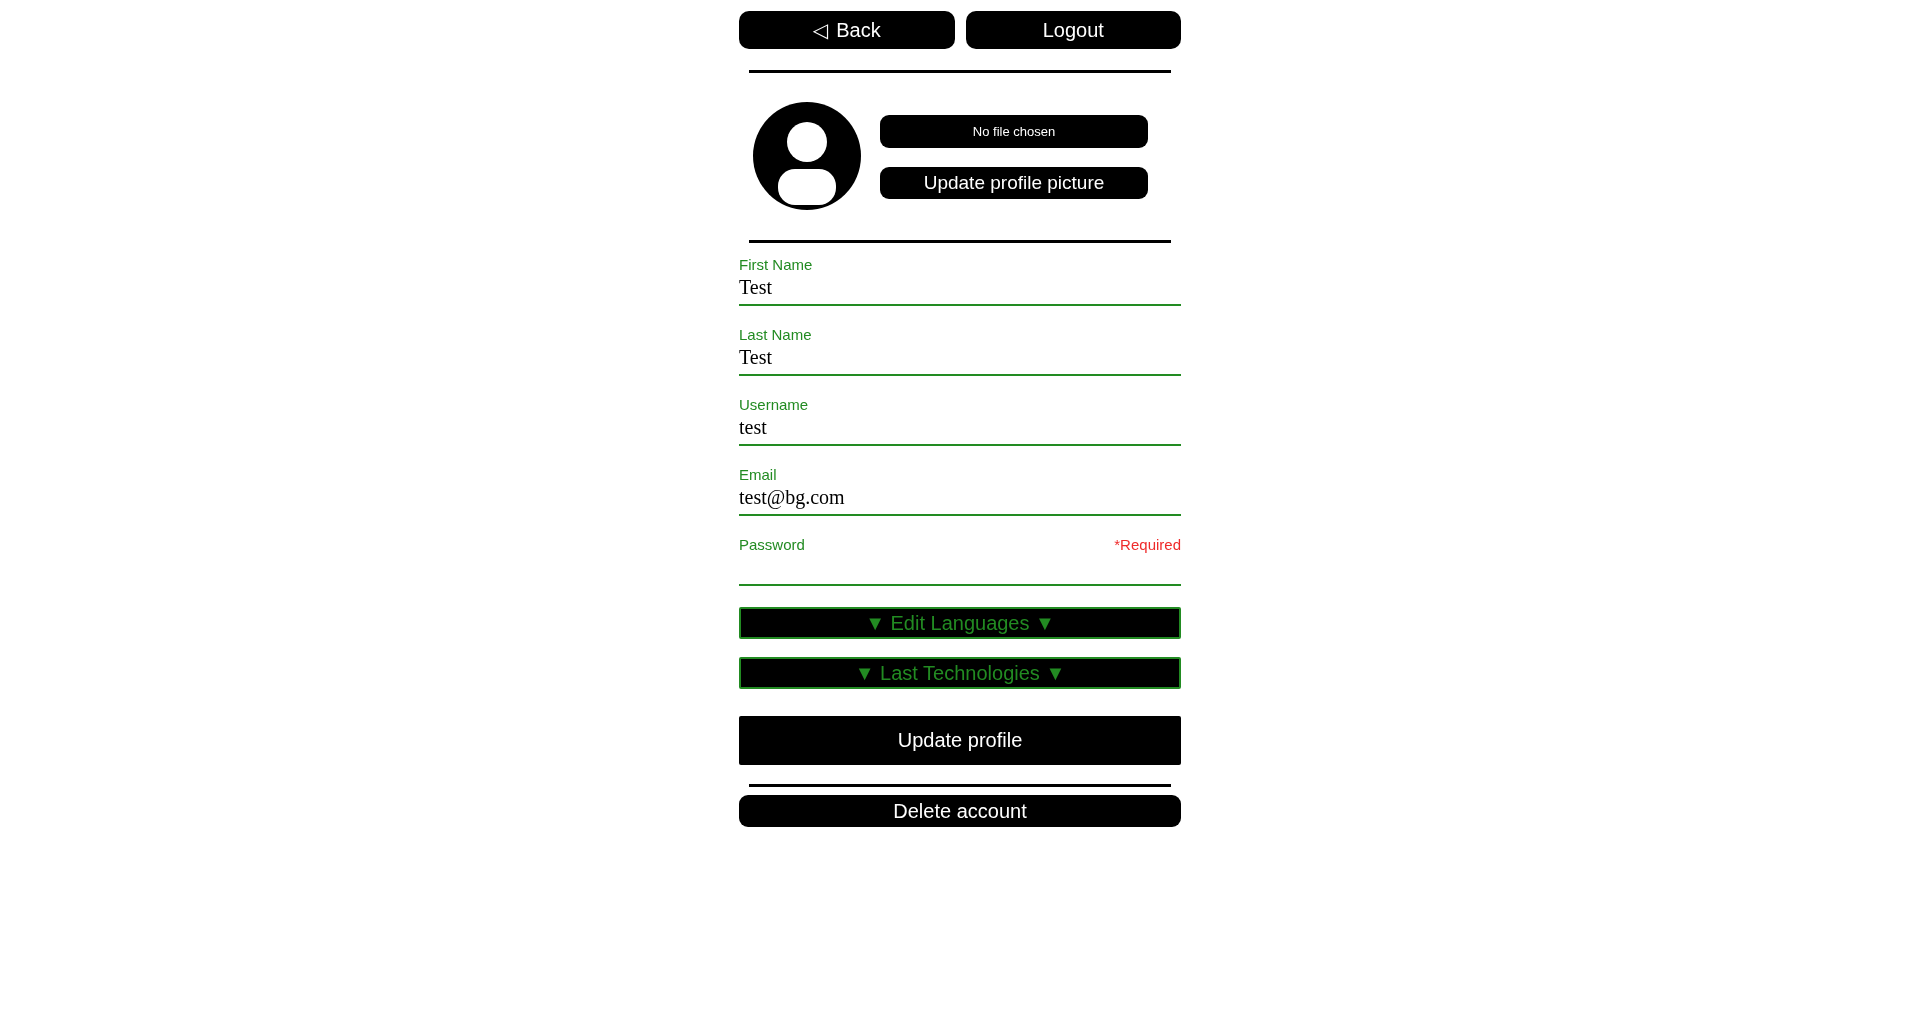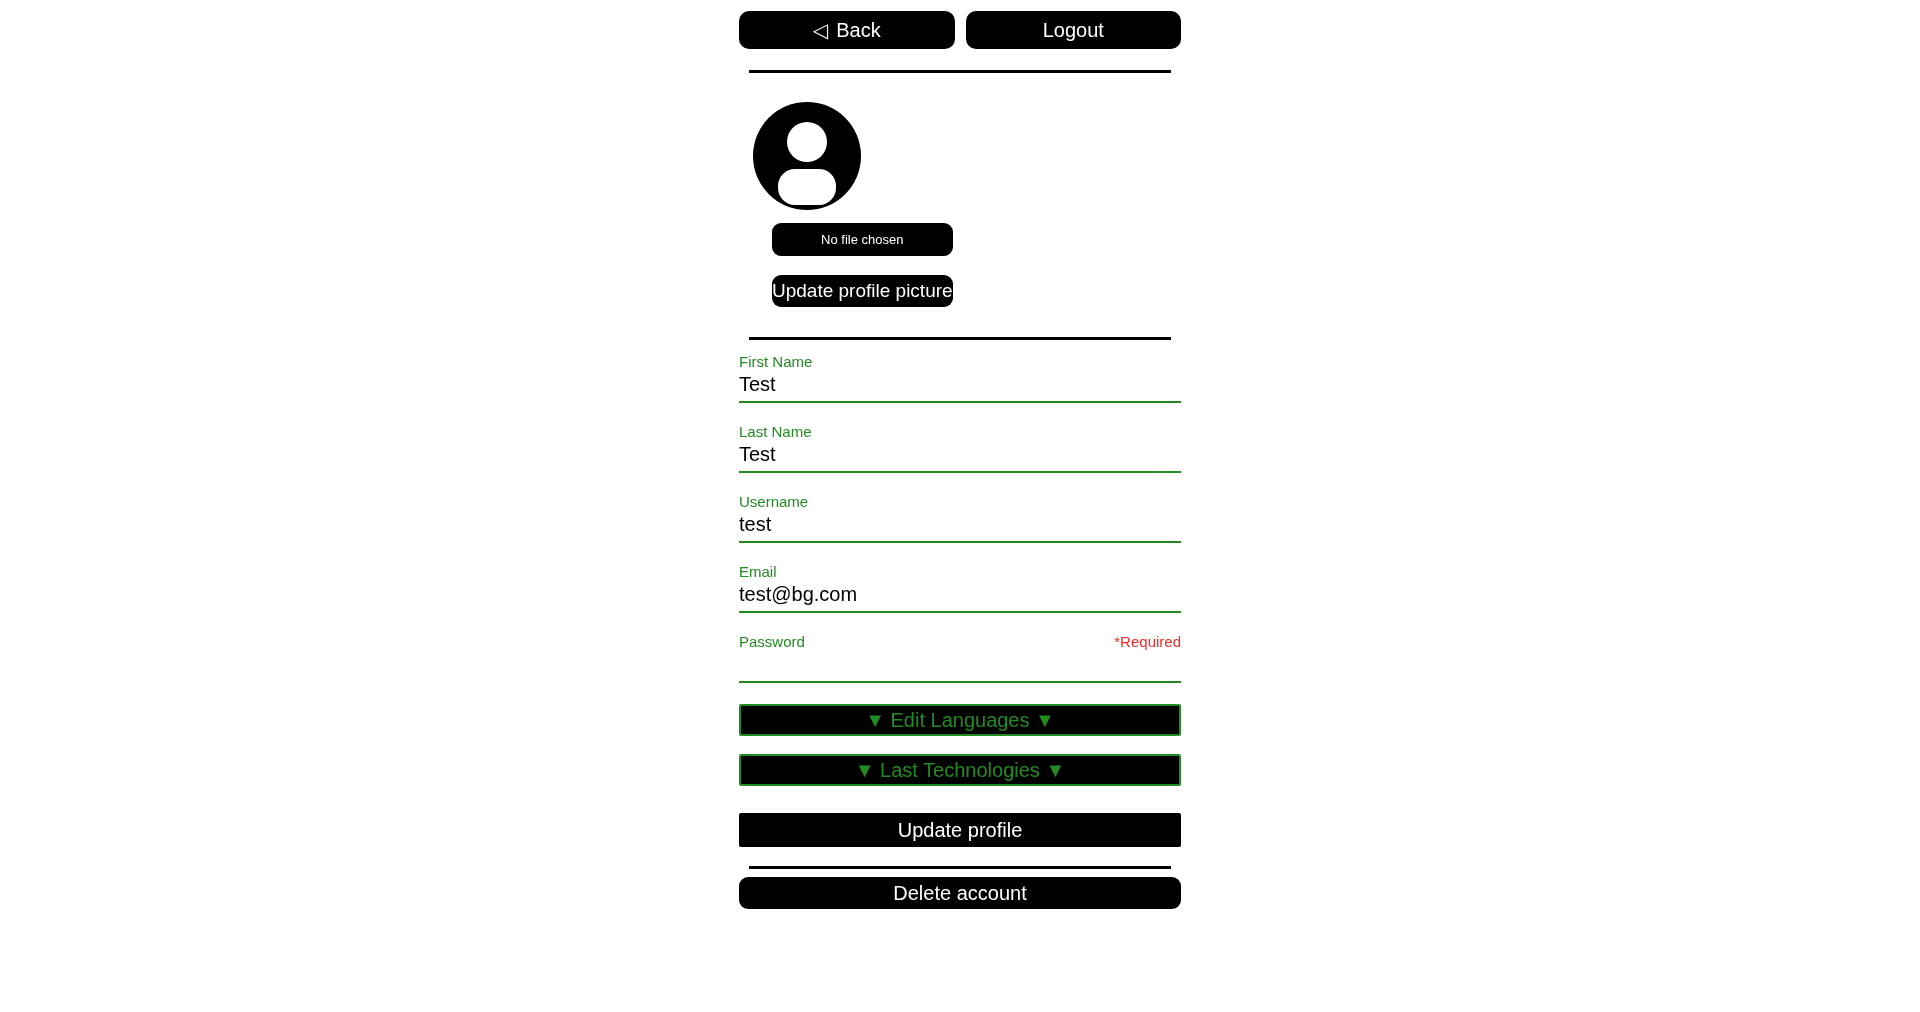--- a/index.html
+++ b/index.html
@@ -19,54 +19,54 @@
     height: 38px; font-size: 20px;
     display: inline-flex; align-items: center; justify-content: center; gap: 8px;
   }
   .top-row .btn-black { flex: 1; }
 
   hr.rule { border: none; border-top: 3px solid #000; margin: 21px 10px 0; }
   hr.rule.after-avatar { margin-top: 30px; }
   hr.rule.before-delete { margin-top: 19px; }
 
   
-  .avatar-row { display: flex; align-items: flex-start; margin: 29px 33px 0 14px; flex-direction: column; }
+  .avatar-row { display: flex; align-items: flex-start; margin: 29px 33px 0 14px; }
   .avatar { width: 108px; height: 108px; flex: 0 0 108px; }
   .pic-col { margin-left: 19px; flex: 1; padding-top: 13px; display: flex; flex-direction: column; }
   .file-pill {
     background: #000; color: #fff; border: none; border-radius: 9px;
     height: 33px; font-size: 13px;
     display: inline-flex; align-items: center; justify-content: center;
   }
   .update-pic {
     margin-top: 19px; height: 32px; font-size: 19px; border-radius: 9px;
   }
 
   
   .field { margin-top: 19px; border-bottom: 2px solid #228B22; }
   .field.first { margin-top: 12px; }
   .label-row { display: flex; justify-content: space-between; align-items: center; }
   .field-label { font-size: 15px; line-height: 19px; color: #228B22; display: block; }
   .required-note { font-size: 15px; line-height: 19px; color: #ef2b2b; }
   .field input {
     display: block; width: 100%; border: none; outline: none; background: transparent;
-    font-family: Liberation Sans, sans-serif; font-size: 20px; color: #000;
+    font-family: Liberation Serif, serif; font-size: 20px; color: #000;
     height: 30px; padding: 0 0 4px 0;
   }
 
   
   .btn-outline-green {
     width: 100%; height: 32px; margin-top: 18px;
     background: #000000; color: #228B22; border: 2px solid #228B22; border-radius: 2px;
     font-size: 20px;
     display: inline-flex; align-items: center; justify-content: center;
   }
   .btn-outline-green.first-outline { margin-top: 21px; }
 
-  .update-profile { width: 100%; margin-top: 27px; height: 34px; border-radius: 2px; }
+  .update-profile { width: 100%; margin-top: 27px; height: 49px; border-radius: 2px; }
   .delete-account { width: 100%; margin-top: 8px; height: 32px; border-radius: 9px; }
 </style>
 </head>
 <body>
 
 <div class="container">
 
   <div class="top-row">
     <button class="btn btn-black">
       <span>◁</span>

